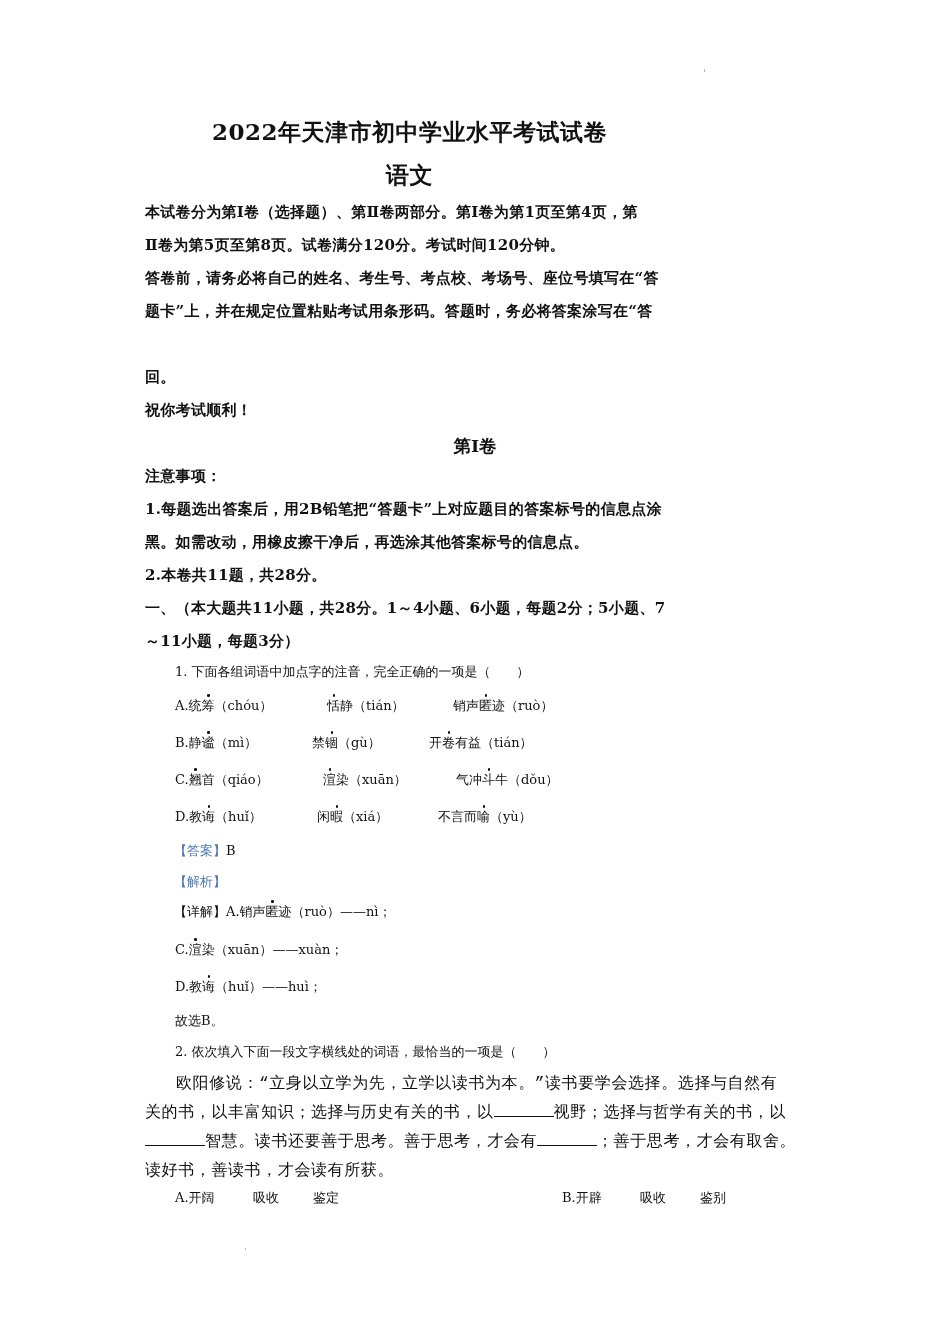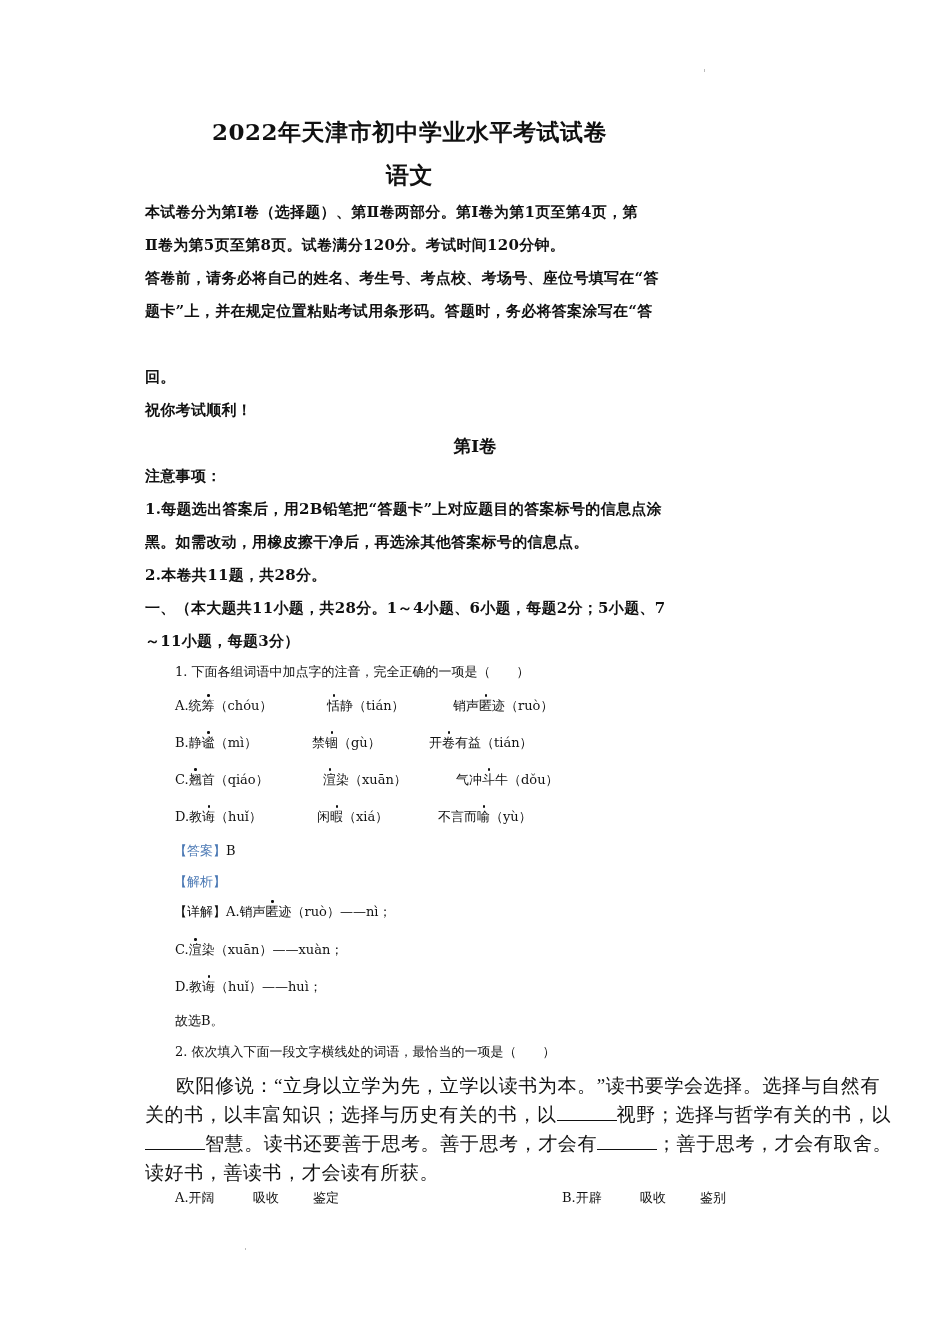--- a/index.html
+++ b/index.html
@@ -72,24 +72,24 @@
       margin-left: -1px;
       background: #111;
       border-radius: 50%;
     }
     .label-blue {
       color: #4a78b4;
     }
     .passage-line {
       position: absolute;
       left: 145px;
-      font-size: 19px;
+      font-size: 16px;
       white-space: nowrap;
       letter-spacing: 0.6px;
-      font-family: Liberation Serif, serif;
+      font-family: Liberation Mono, monospace;
       text-align: right;
     }
     .blank {
       display: inline-block;
       width: 60px;
       border-bottom: 1px solid #111;
       height: 1px;
       vertical-align: baseline;
     }
   </style>

